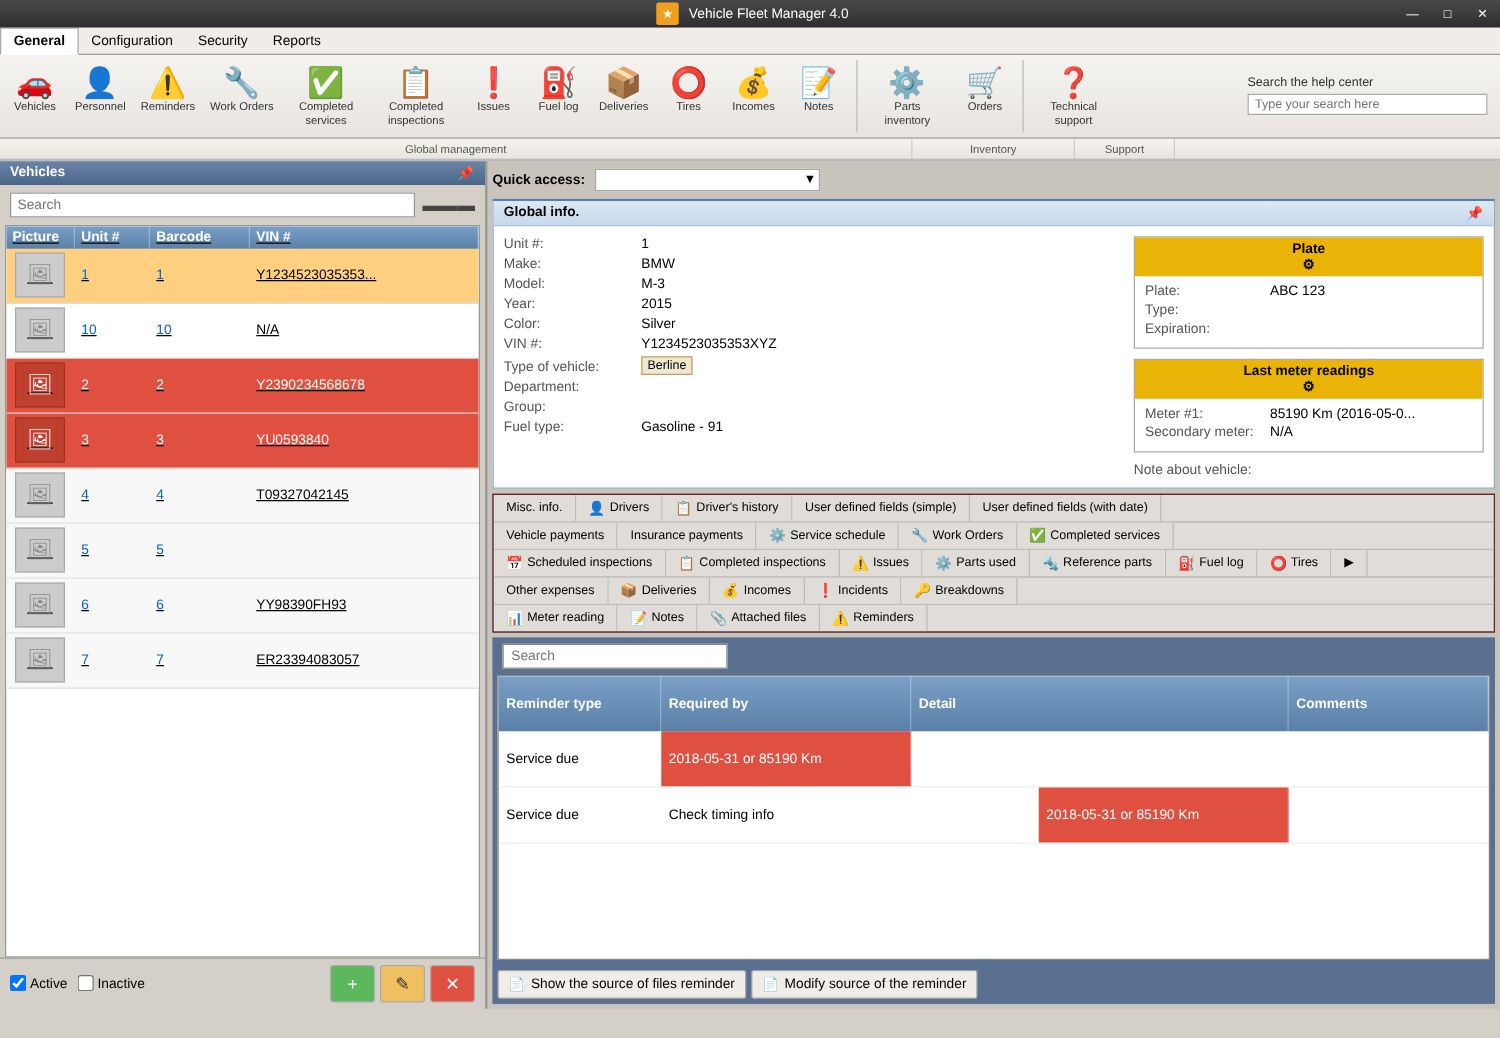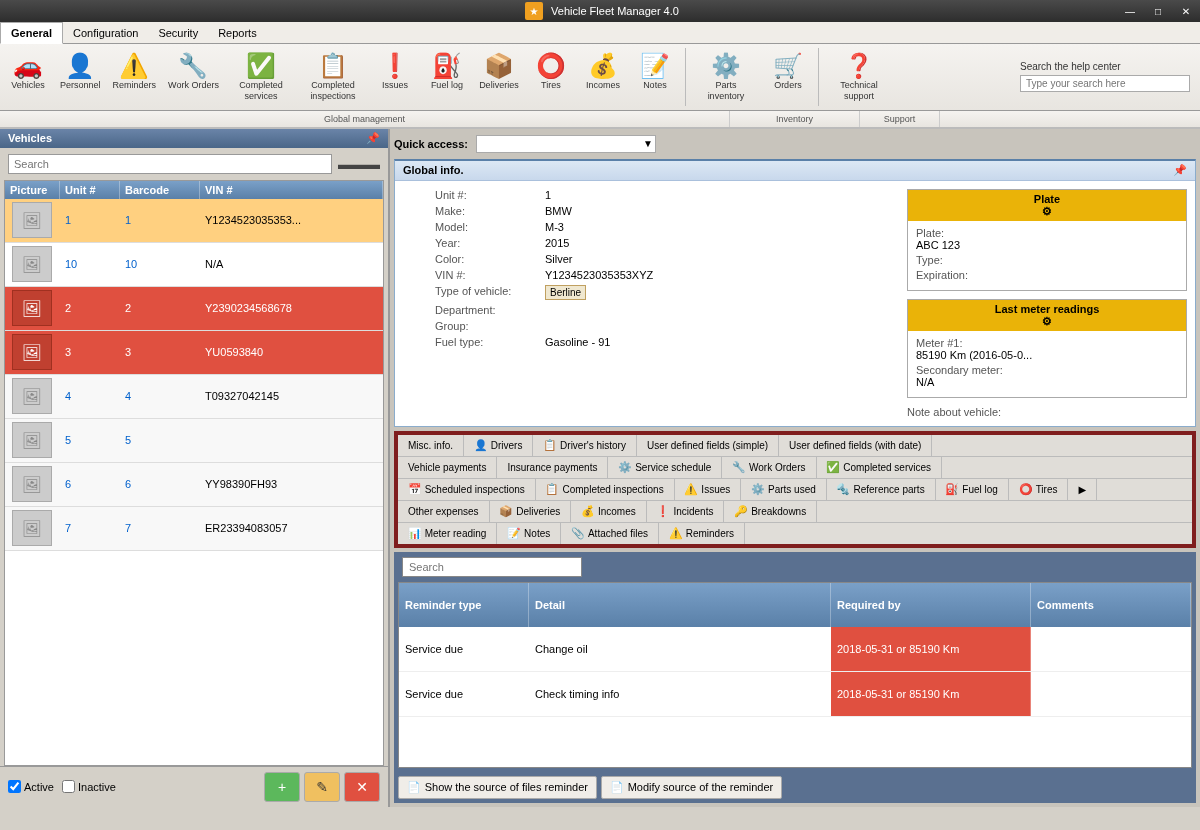--- a/index.html
+++ b/index.html
@@ -108,21 +108,21 @@
       flex-direction: column;
       justify-content: center;
     }
     .help-label { font-size: 10px; color: #333; margin-bottom: 3px; }
     .help-search {
       display: flex;
       align-items: flex-start;
       background: #fff;
       border: 1px solid #aaa;
       padding: 2px 5px;
-      width: 170px;
+      width: 192px;
     }
     .help-search input {
       border: none;
       outline: none;
       font-size: 10px;
       width: 130px;
       color: #999;
     }
 
     
@@ -188,20 +188,21 @@
       color: #444;
     }
 
     
     .vehicles-table {
       flex: 1;
       overflow-y: auto;
       background: #fff;
       border: 1px solid #999;
       margin: 0 4px;
+      text-decoration: underline;
     }
     .vt-header {
       display: flex;
       background: linear-gradient(to bottom, #7aA0C8, #5a80A8);
       color: #fff;
       font-weight: bold;
       position: sticky;
       top: 0;
     }
     .vt-header .vt-col {
@@ -331,22 +332,21 @@
       padding: 8px;
       display: flex;
       gap: 12px;
     }
     .info-left {
       flex: 1;
     }
     .info-row {
       display: flex;
       margin-bottom: 4px;
-      align-items: flex-start;
-      margin-left: 32px;
+      align-items: flex-end;
     }
     .info-label {
       width: 110px;
       color: #555;
       font-size: 11px;
     }
     .info-value {
       font-size: 11px;
       color: #000;
     }
@@ -368,30 +368,29 @@
       font-weight: bold;
       font-size: 11px;
       display: flex;
       justify-content: space-between;
       align-items: center;
       flex-direction: column;
     }
     .info-box-row {
       display: flex;
       margin-bottom: 3px;
-      flex-direction: column;
     }
     .info-box-label { width: 100px; color: #555; }
     .info-box-value { color: #000; }
     .note-section { font-size: 11px; color: #555; }
 
     
     .tab-container {
       background: #0c4a6e;
-      border: 4px solid #7f1d1d;
+      border: 1px solid #7f1d1d;
     }
     .tab-row {
       display: flex;
       flex-wrap: nowrap;
       border-bottom: 1px solid #bbb;
       background: #e0ddd8;
       overflow: hidden;
     }
     .tab {
       padding: 4px 10px;
@@ -865,27 +864,26 @@
       </div>
     </div>
 
     <div class="bottom-section">
       <div class="bottom-search">
         <input type="text" placeholder="Search" style="">
       </div>
       <div class="bottom-table">
         <div class="bt-header">
           <div class="bt-col bt-col-type">Reminder type</div>
+          <div class="bt-col bt-col-req">Required by</div>
           <div class="bt-col bt-col-detail">Detail</div>
-          <div class="bt-col bt-col-req">Required by</div>
           <div class="bt-col bt-col-comments">Comments</div>
         </div>
         <div class="bt-row highlighted">
           <div class="bt-col bt-col-type">Service due</div>
-          <div class="bt-col bt-col-detail">Change oil</div>
           <div class="bt-col bt-col-req" style="background:#e05040; color:#fff;">2018-05-31 or 85190 Km</div>
           <div class="bt-col bt-col-comments"></div>
         </div>
         <div class="bt-row">
           <div class="bt-col bt-col-type">Service due</div>
           <div class="bt-col bt-col-detail">Check timing info</div>
           <div class="bt-col bt-col-req" style="background:#e05040; color:#fff;">2018-05-31 or 85190 Km</div>
           <div class="bt-col bt-col-comments"></div>
         </div>
       </div>

